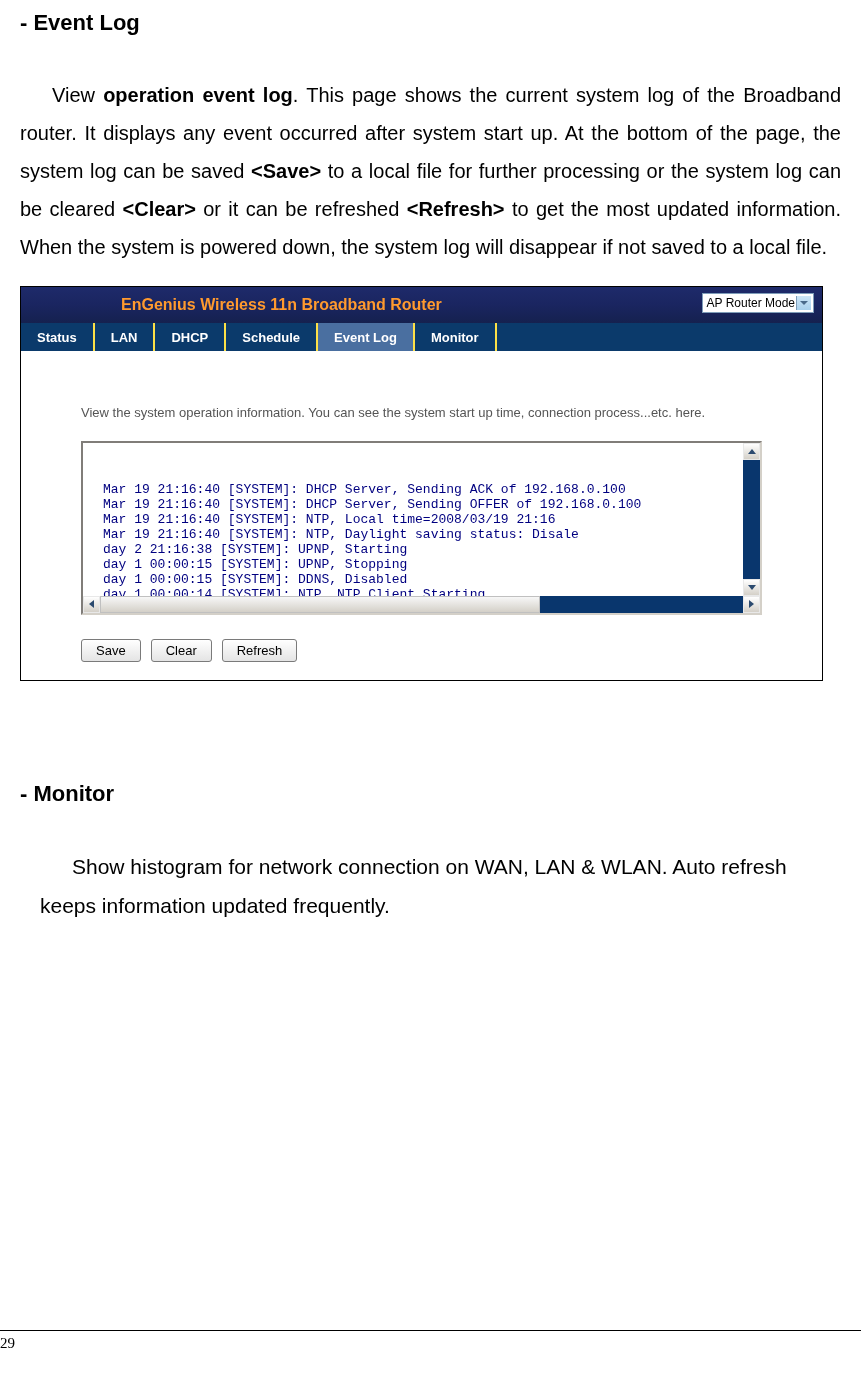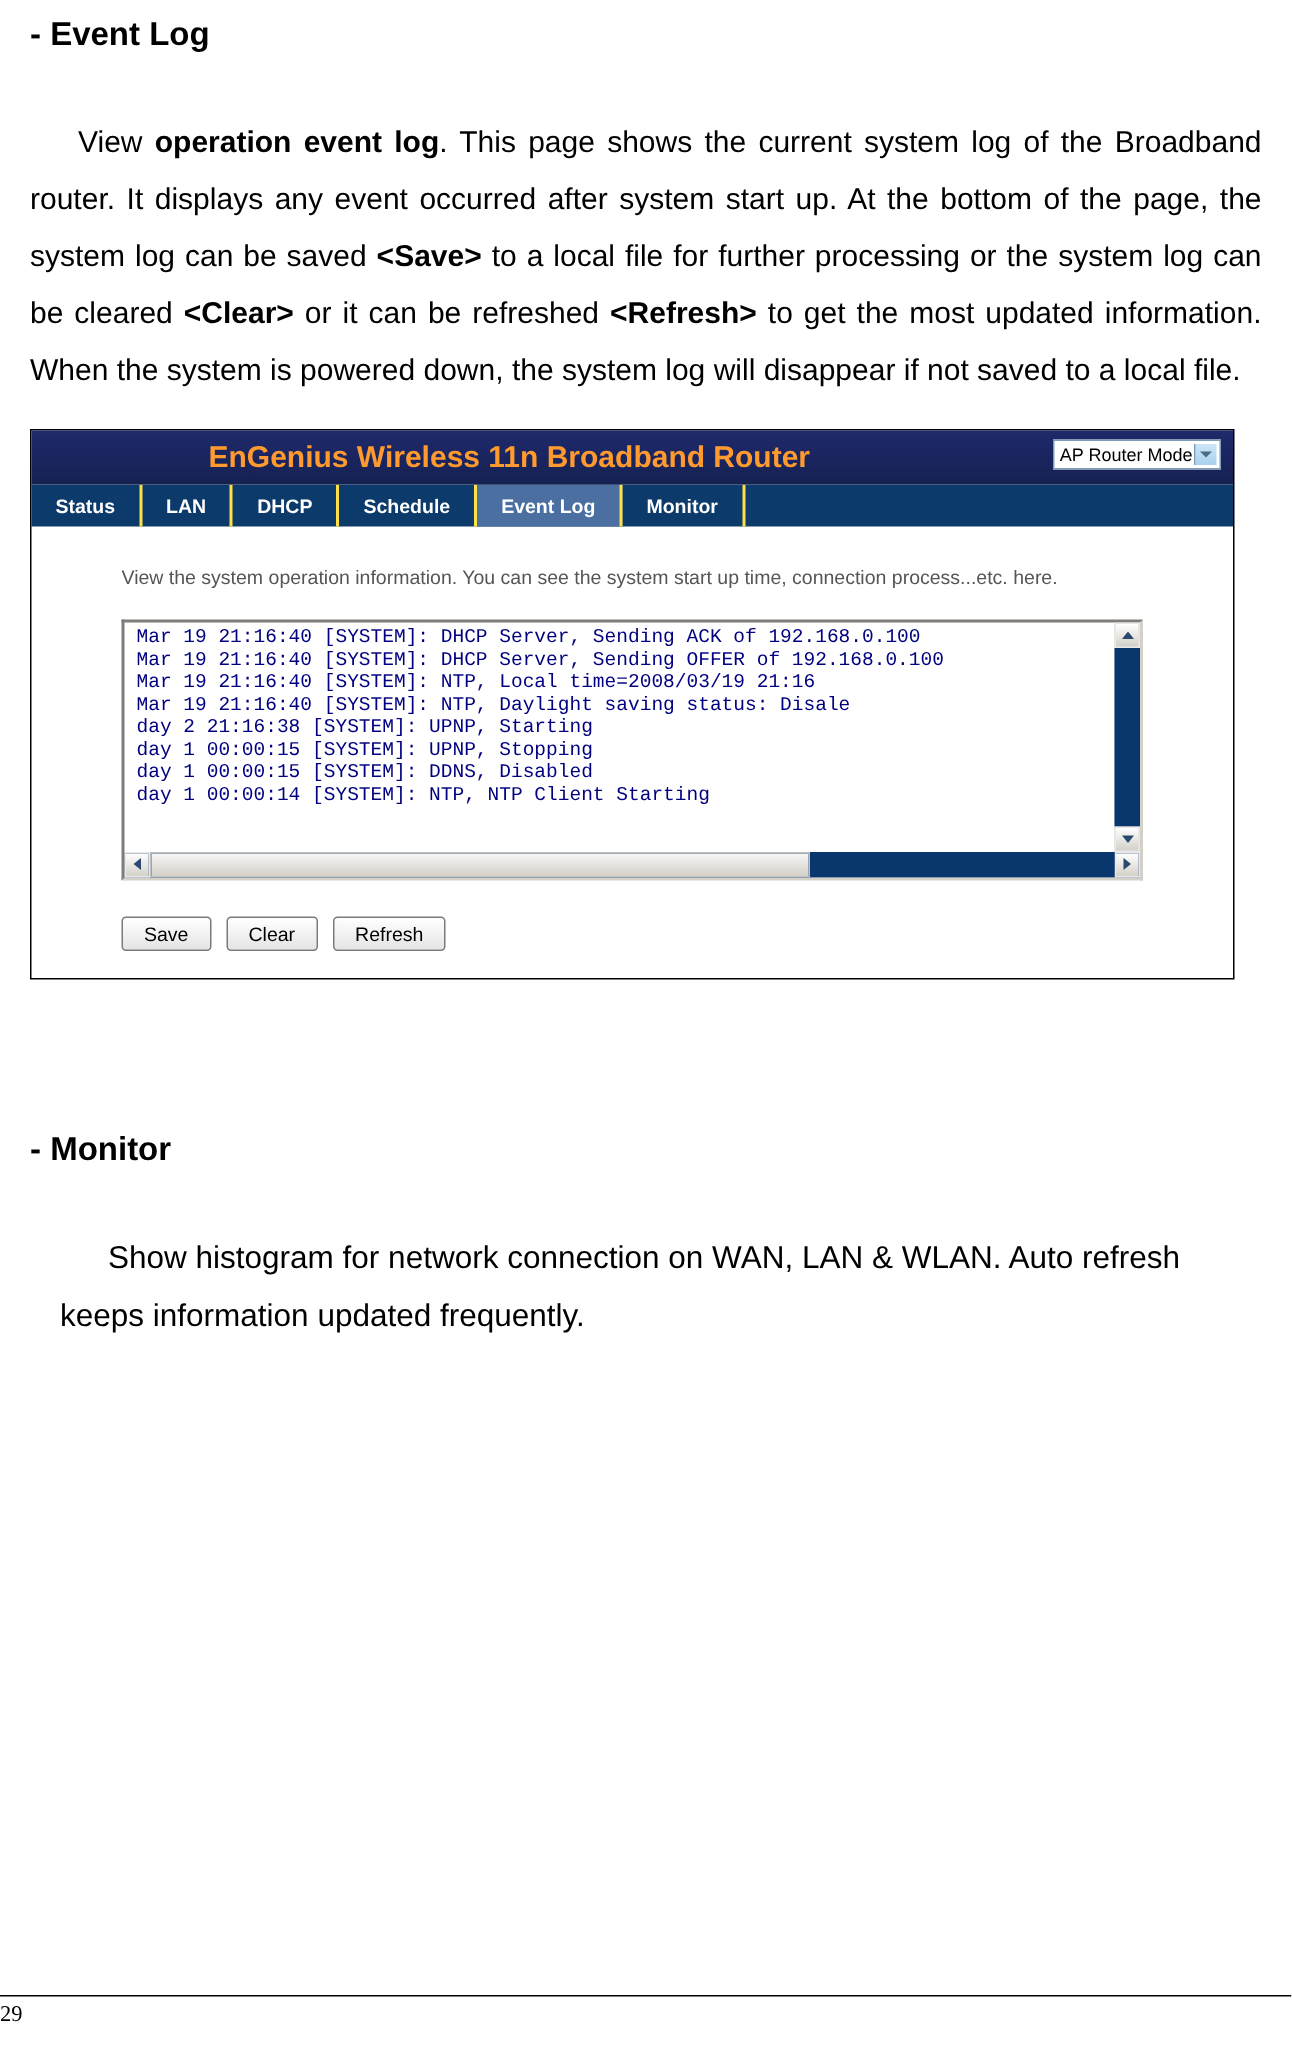--- a/index.html
+++ b/index.html
@@ -40,24 +40,23 @@
   .banner {
     background: linear-gradient(to bottom, #1e2a6a 0%, #1a2560 50%, #15214f 100%);
     height: 36px;
     display: flex;
     align-items: center;
     padding-left: 100px;
     position: relative;
   }
   .banner-text {
     color: #ff9a2e;
-    font-size: 20px;
+    font-size: 16px;
     font-weight: bold;
     font-family: Arial, sans-serif;
-    margin-left: 18px;
   }
   .mode-select {
     position: absolute;
     right: 8px;
     top: 6px;
     background: #fff;
     border: 1px solid #7e9db9;
     font-size: 12px;
     padding: 2px 18px 2px 4px;
     font-family: Arial, sans-serif;
@@ -103,34 +102,36 @@
   }
   .admin-body {
     padding: 24px 60px 18px 60px;
   }
   .admin-desc {
     font-size: 13px;
     color: #555;
     line-height: 1.5;
     margin-bottom: 18px;
     font-family: Arial, sans-serif;
+    margin-top: 28px;
   }
   .log-box {
     border: 2px inset #d4d0c8;
     background: #fff;
     font-family: "Courier New", monospace;
     font-size: 13px;
     color: #000080;
     position: relative;
     height: 170px;
     overflow: hidden;
   }
   .log-lines {
-    padding: 2px 8px;
+    padding: 2px 20px;
     white-space: nowrap;
+    margin-top: 37px;
   }
   .vscroll {
     position: absolute;
     right: 0; top: 0; bottom: 17px;
     width: 17px;
     background: #d4d0c8;
     display: flex;
     flex-direction: column;
   }
   .vscroll .arrowbtn {

